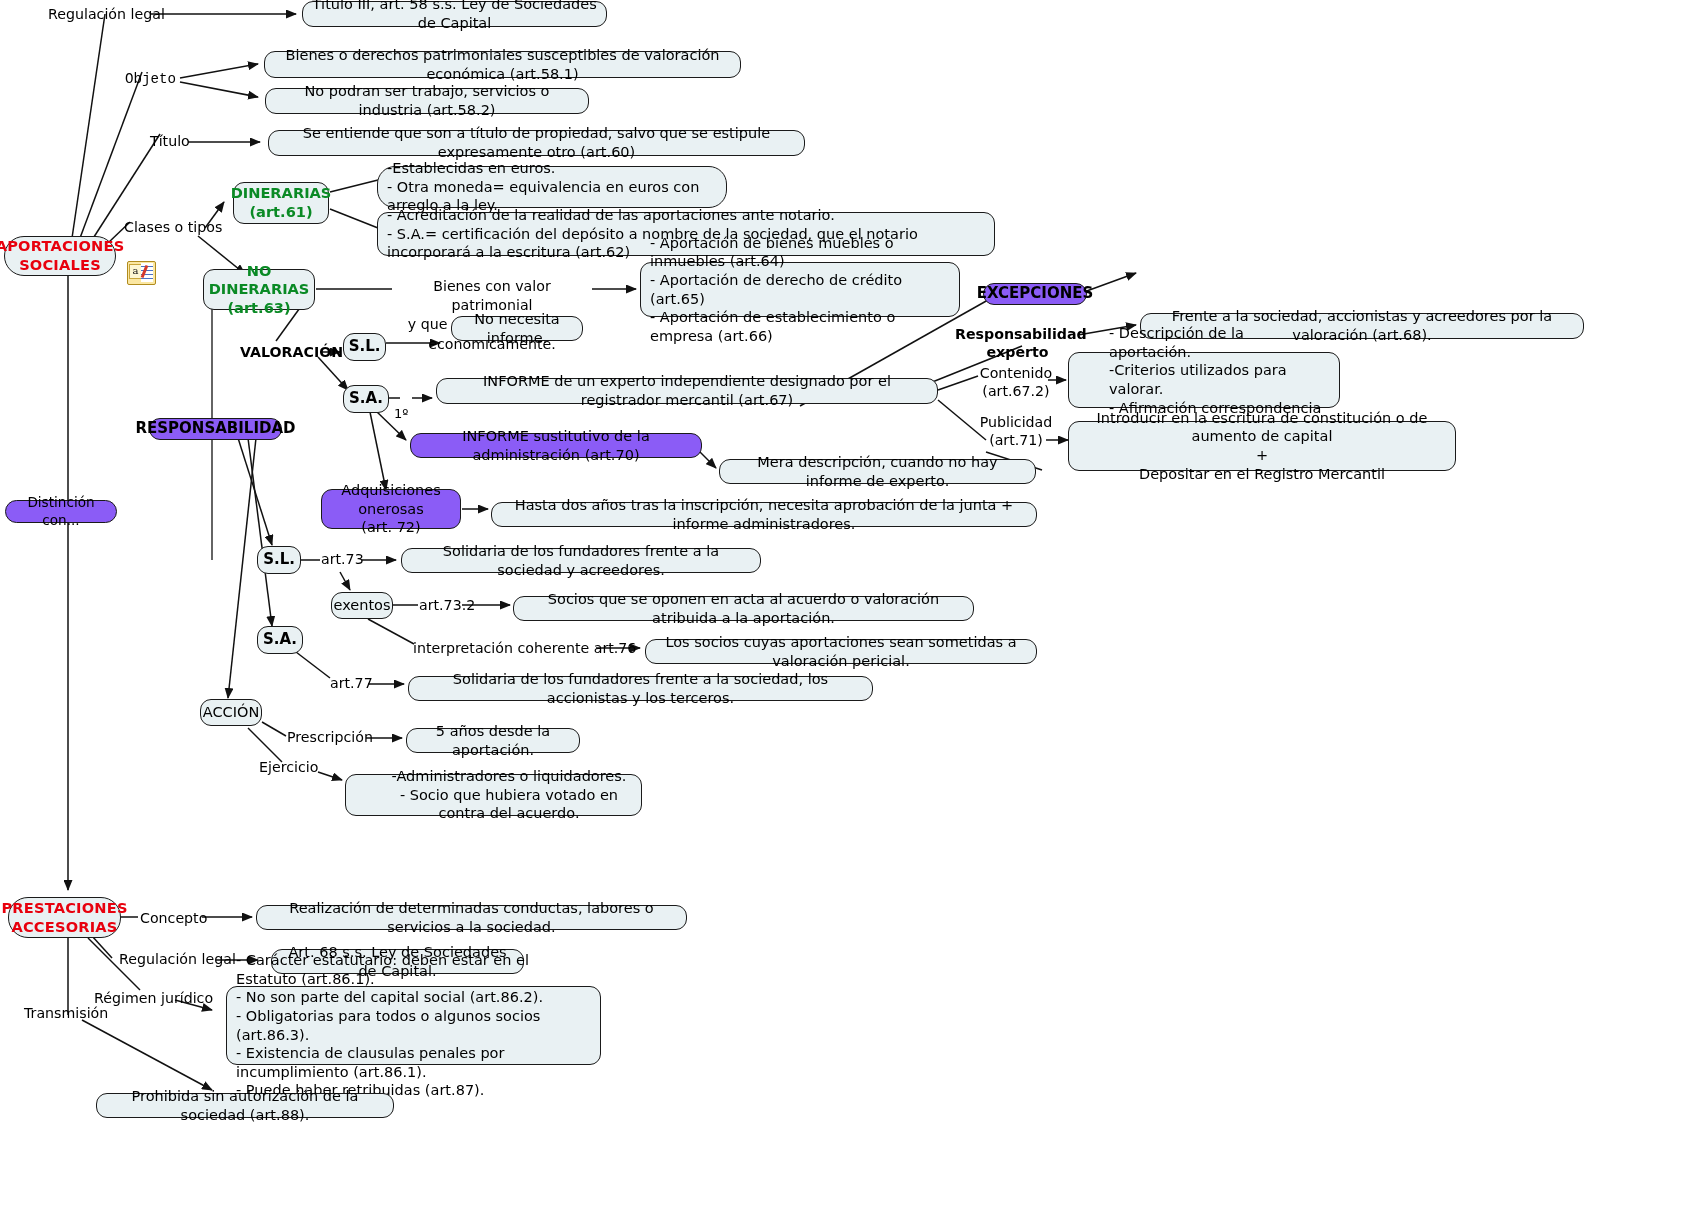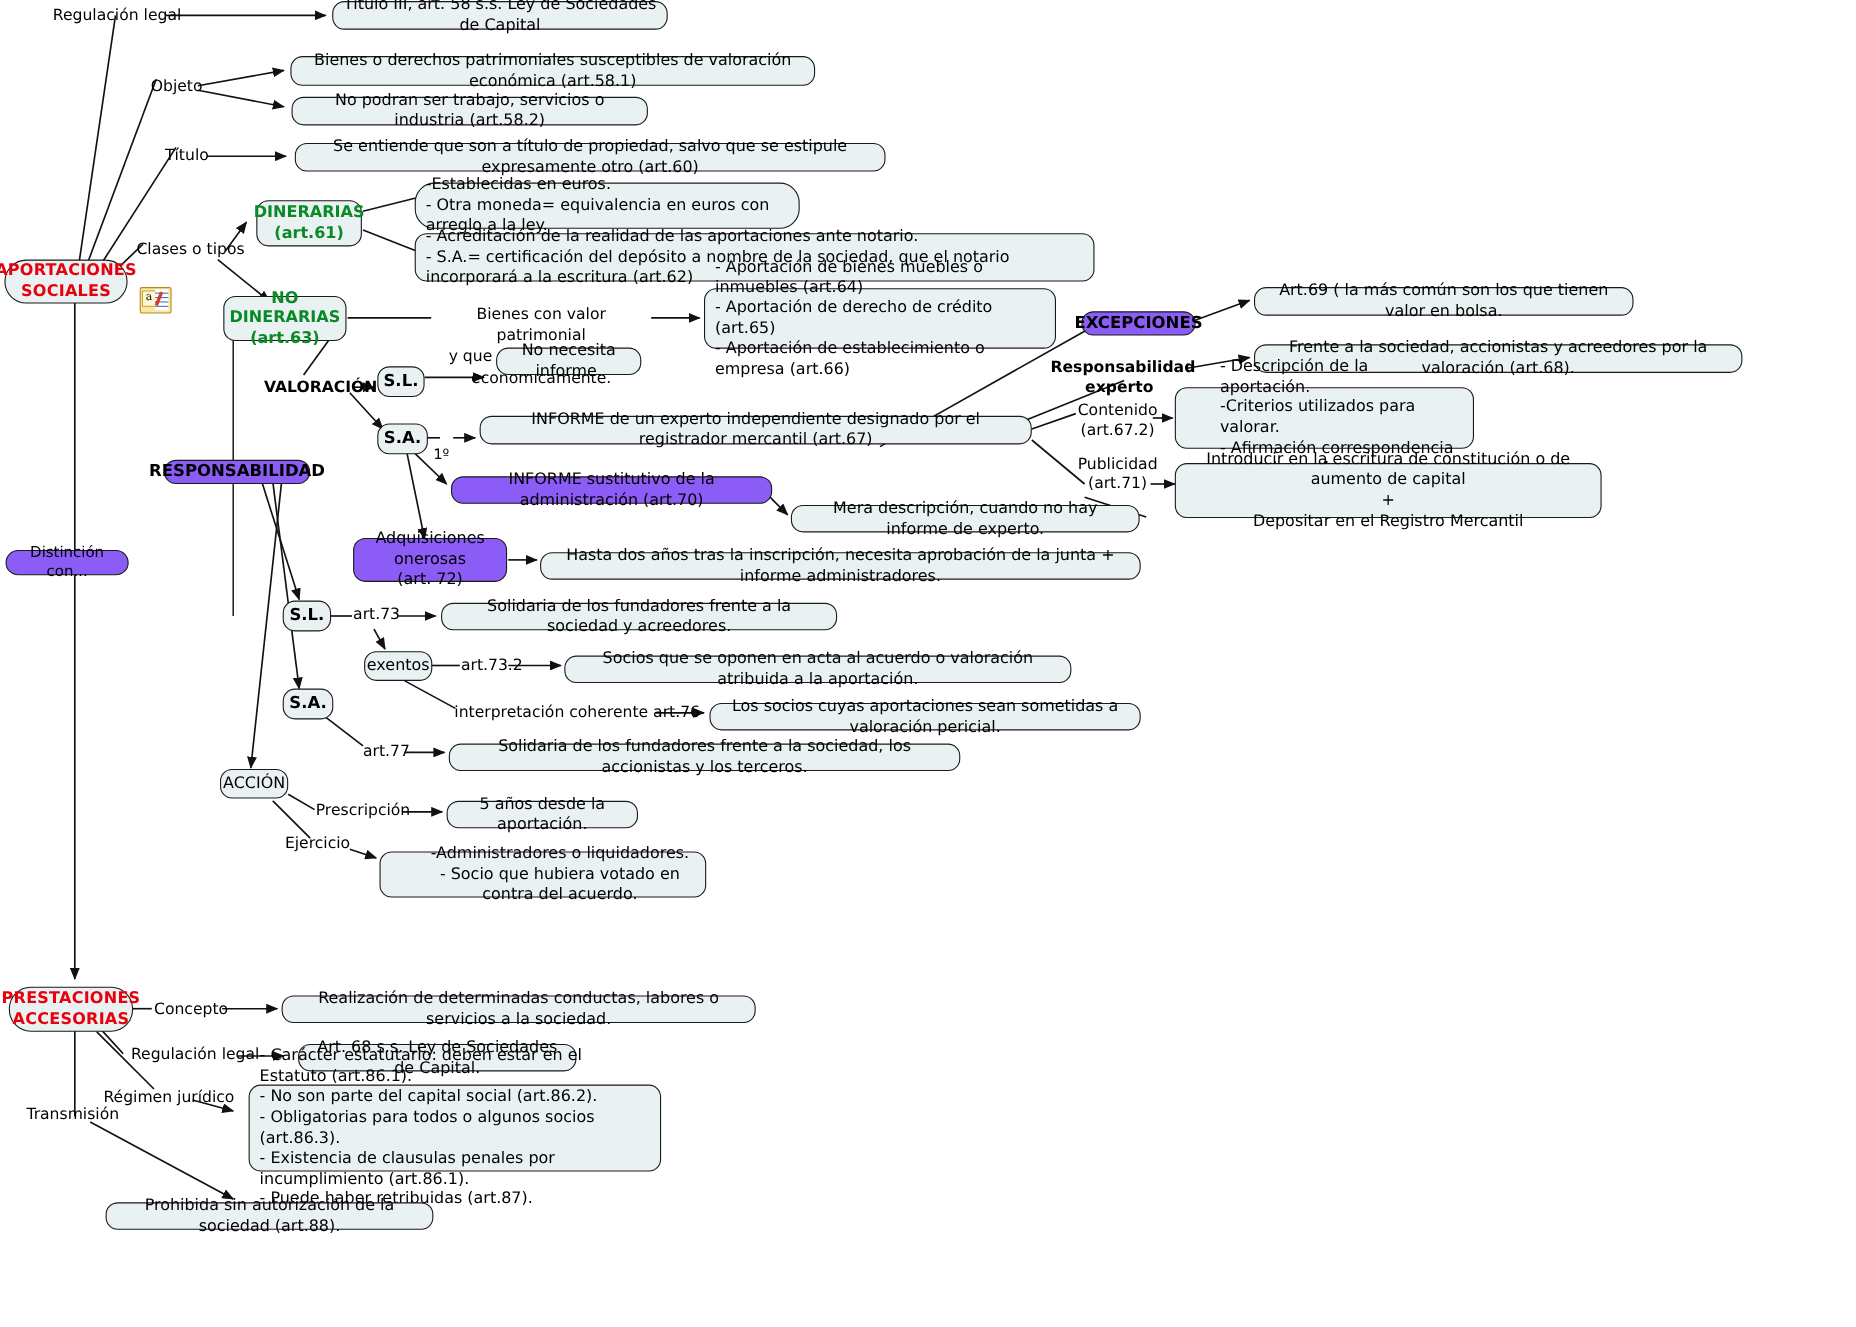--- a/index.html
+++ b/index.html
@@ -160,21 +160,21 @@
   <div class="node pill white" style="left:5px;top:500px;width:112px;height:23px;">
     <span class="t13">Distinción con...</span>
   </div>
 
   <div class="node pill" style="left:8px;top:897px;width:113px;height:41px;">
     <span class="red" style="white-space:pre-line;">PRESTACIONES
 ACCESORIAS</span>
   </div>
 
   <div class="lbl" style="left:48px;top:6px;">Regulación legal</div>
-  <div class="lbl" style="left:137px;top:71px;">Objeto</div>
+  <div class="lbl" style="left:125px;top:71px;font-family:Liberation Mono, monospace;">Objeto</div>
   <div class="lbl" style="left:150px;top:133px;">Título</div>
   <div class="lbl" style="left:124px;top:219px;">Clases o tipos</div>
   <div class="lbl b" style="left:240px;top:344px;">VALORACIÓN</div>
   <div class="lbl" style="left:394px;top:406px;font-size:13px;">1º</div>
   <div class="lbl b c" style="left:955px;top:326px;width:125px;white-space:pre-line;">Responsabilidad
 experto</div>
   <div class="lbl c" style="left:976px;top:365px;width:80px;white-space:pre-line;">Contenido
 (art.67.2)</div>
   <div class="lbl c" style="left:976px;top:414px;width:80px;white-space:pre-line;">Publicidad
 (art.71)</div>
@@ -231,23 +231,20 @@
   </div>
   <div class="lbl c" style="left:392px;top:277px;width:200px;white-space:pre-line;line-height:1.35;">Bienes con valor patrimonial
 y que puedan valorarse económicamente.</div>
 
   <div class="node left" style="left:640px;top:262px;width:320px;height:55px;">
     <span class="t14" style="white-space:pre-line;">- Aportación de bienes muebles o inmuebles (art.64)
 - Aportación de derecho de crédito (art.65)
 - Aportación de establecimiento o empresa (art.66)</span>
   </div>
 
-  <div class="node" style="left:1140px;top:261px;width:345px;height:26px;">
-    <span class="t14">Art.69 ( la más común son los que tienen valor en bolsa.</span>
-  </div>
   <div class="node" style="left:1140px;top:313px;width:444px;height:26px;">
     <span class="t14">Frente a la sociedad, accionistas y acreedores por la valoración (art.68).</span>
   </div>
 
   <div class="node" style="left:343px;top:333px;width:43px;height:28px;">
     <span class="t15b">S.L.</span>
   </div>
   <div class="node" style="left:451px;top:316px;width:132px;height:25px;">
     <span class="t14">No necesita informe.</span>
   </div>

